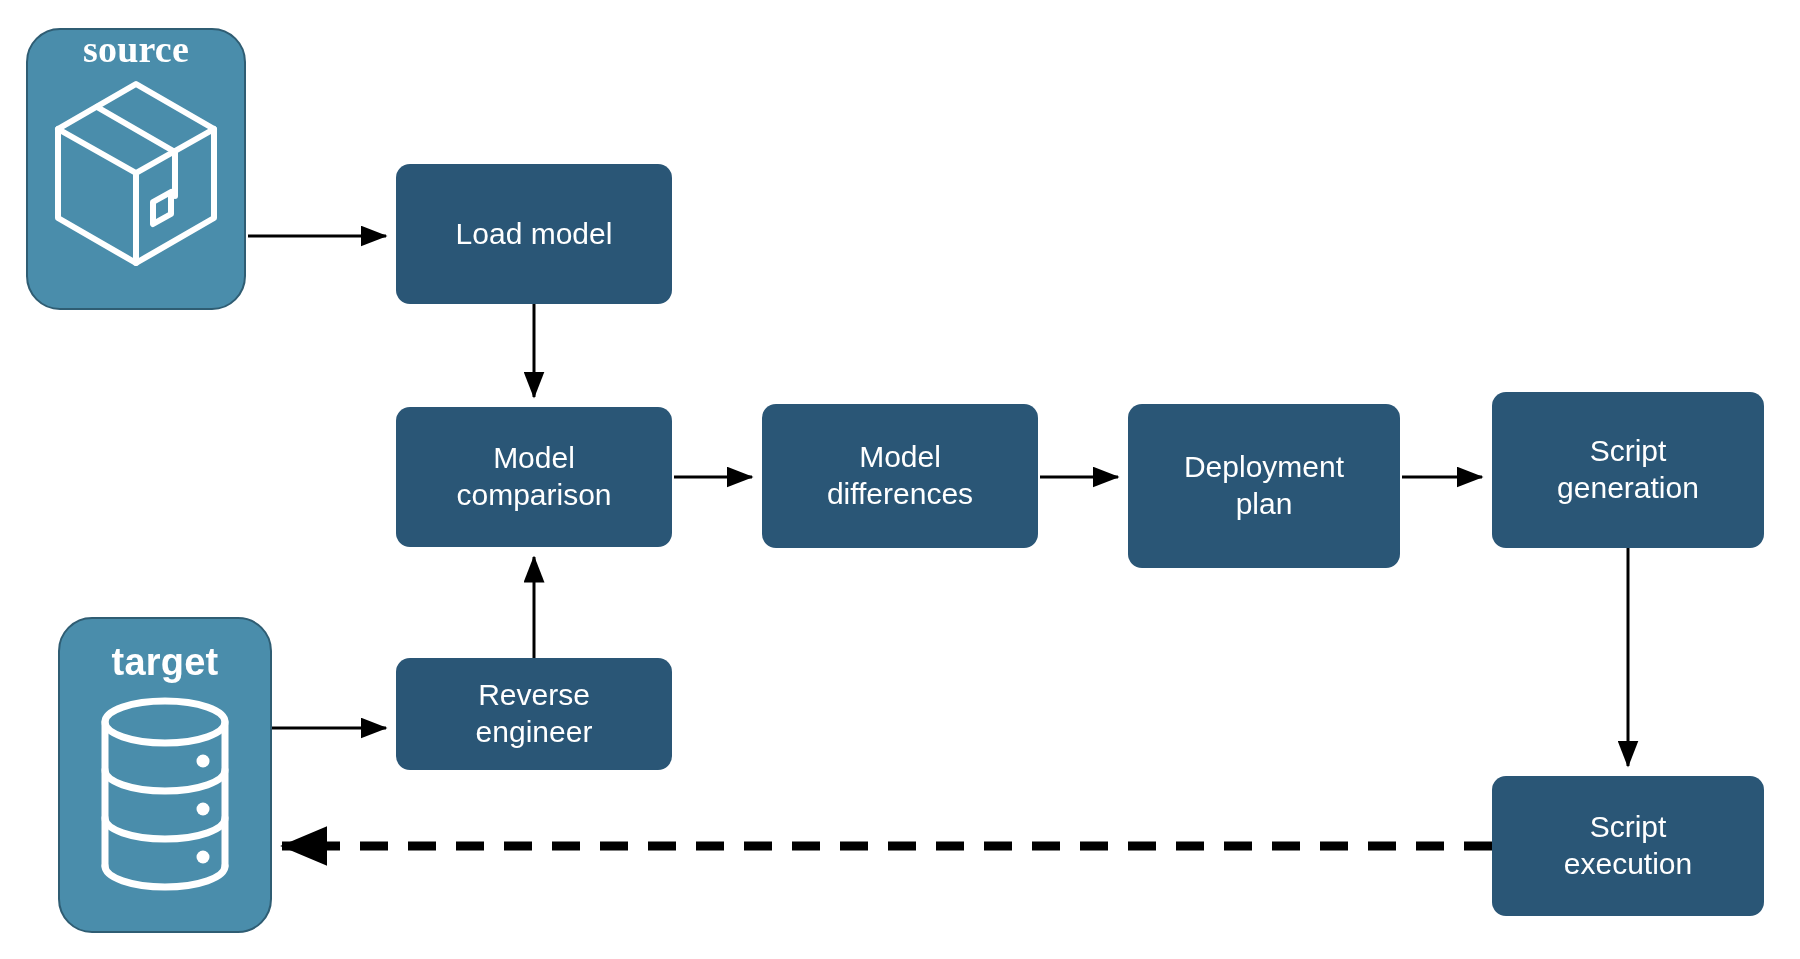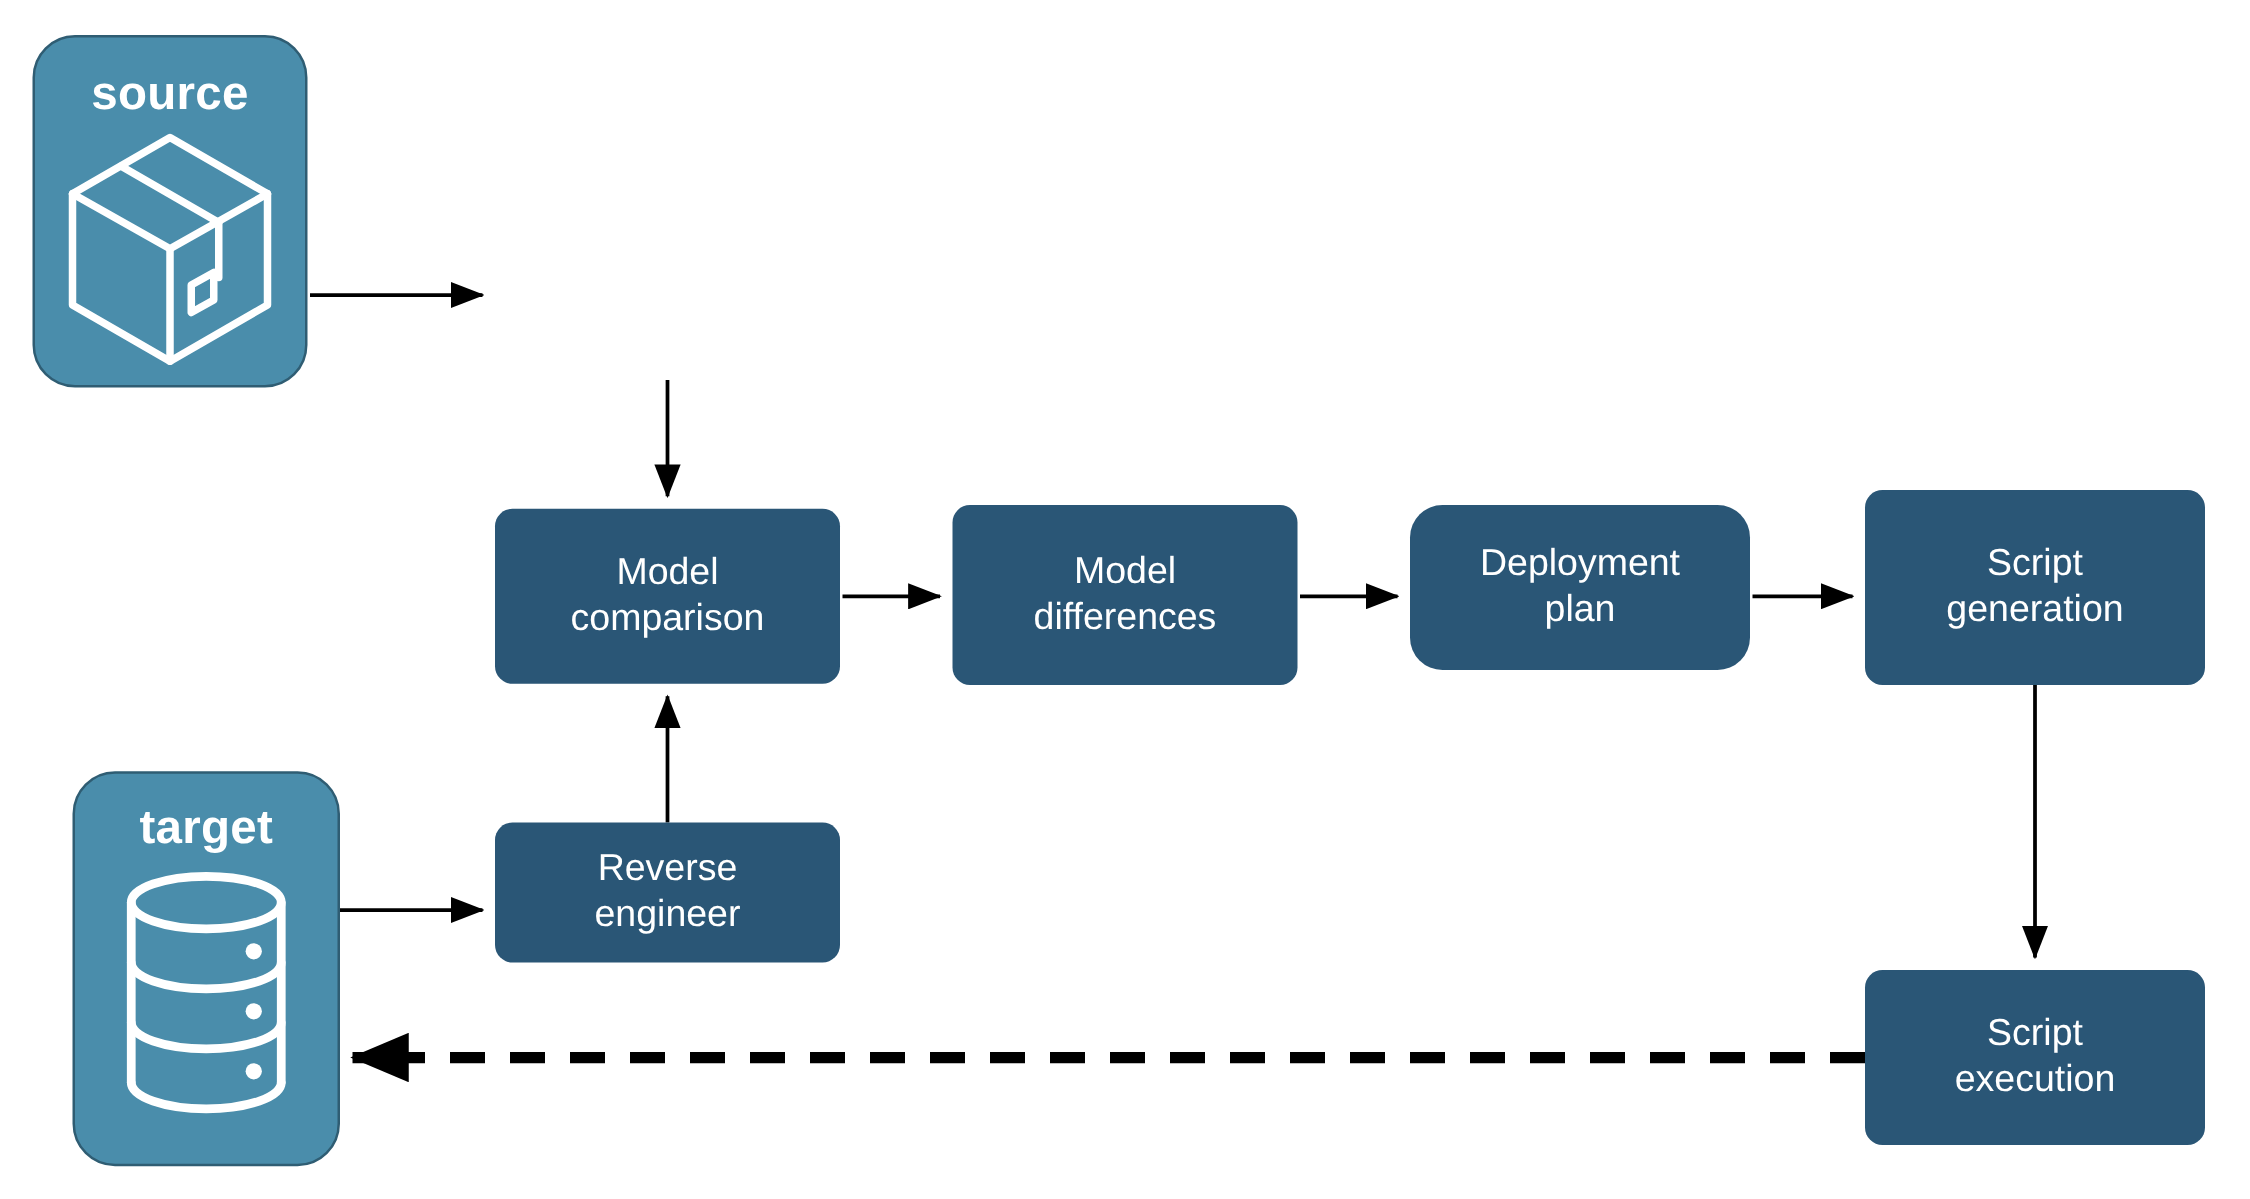--- a/index.html
+++ b/index.html
@@ -109,21 +109,21 @@
 
     <g>
       <line x1="534" y1="658" x2="534" y2="557" stroke="#000000" stroke-width="3" marker-end="url(#arrowhead)"></line>
     </g>
 
     <g>
       <line x1="1492" y1="846" x2="282" y2="846" stroke="#000000" stroke-width="9" stroke-dasharray="28 20" marker-end="url(#arrowhead-big)"></line>
     </g>
   </svg>
 
-  <div class="endpoint-card" style="left:26px; top:28px; width:220px; height:282px; padding-top:26px;">
+  <div class="endpoint-card" style="left:26px; top:28px; width:220px; height:282px; font-family:Liberation Serif, serif;">
     <div class="endpoint-label">source</div>
     <svg class="endpoint-glyph" width="178" height="190" viewBox="0 0 178 190" xmlns="http://www.w3.org/2000/svg" style="margin-top:8px;">
       <g fill="none" stroke="#ffffff" stroke-width="6" stroke-linejoin="round" stroke-linecap="round">
 
         <path d="M89 8 L167 53 L167 142 L89 187 L11 142 L11 53 Z"></path>
 
         <path d="M89 97 L89 187"></path>
 
         <path d="M11 53 L89 97 L167 53"></path>
 
@@ -152,28 +152,29 @@
         <path d="M15 123 A60 21 0 0 0 135 123"></path>
       </g>
       <g fill="#ffffff">
         <circle cx="113" cy="66" r="6.5"></circle>
         <circle cx="113" cy="114" r="6.5"></circle>
         <circle cx="113" cy="162" r="6.5"></circle>
       </g>
     </svg>
   </div>
 
+  <div class="proc-box" style="left:396px; top:164px; width:276px; height:140px;">Load model</div>
 
   <div class="proc-box" style="left:396px; top:407px; width:276px; height:140px;">Model
 comparison</div>
 
   <div class="proc-box" style="left:762px; top:404px; width:276px; height:144px;">Model
 differences</div>
 
-  <div class="proc-box" style="left:1128px; top:404px; width:272px; height:132px;border-radius:26px;">Deployment
+  <div class="proc-box" style="left:1128px; top:404px; width:272px; height:164px;">Deployment
 plan</div>
 
   <div class="proc-box" style="left:1492px; top:392px; width:272px; height:156px;">Script
 generation</div>
 
   <div class="proc-box" style="left:396px; top:658px; width:276px; height:112px;">Reverse
 engineer</div>
 
   <div class="proc-box" style="left:1492px; top:776px; width:272px; height:140px;">Script
 execution</div>

